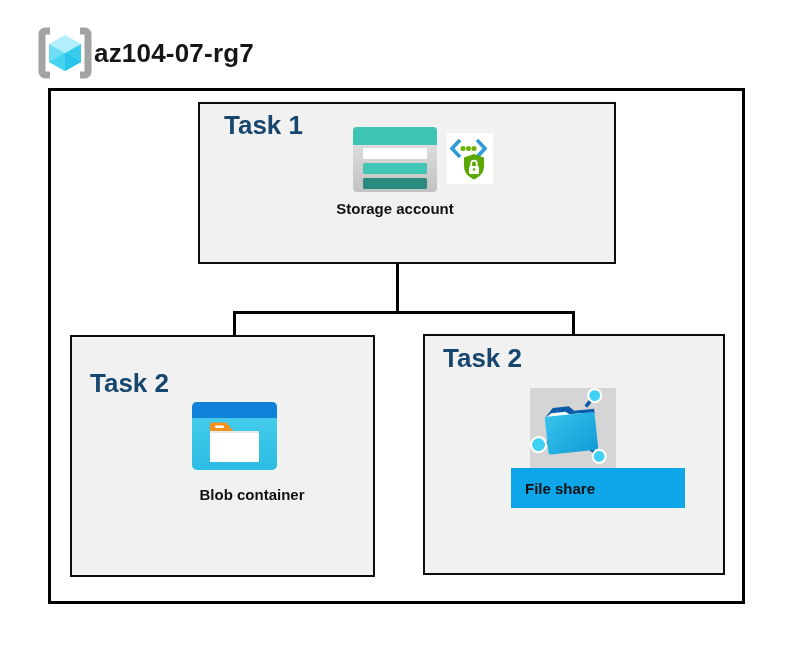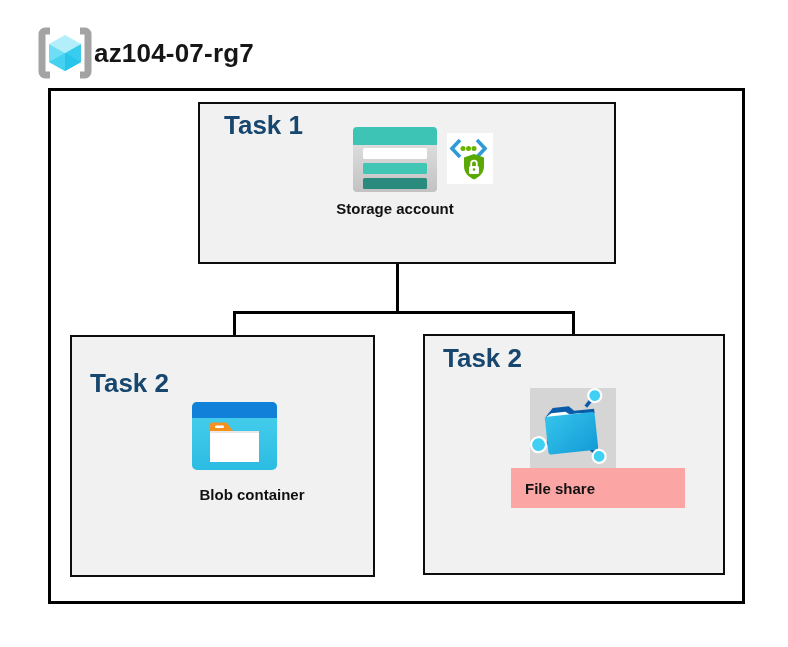--- a/index.html
+++ b/index.html
@@ -26,21 +26,21 @@
   .task-label{font-size:26px;font-weight:bold;color:#17466e;}
   #task1-label{left:224px;top:110px;}
   #task2-label{left:90px;top:340px;margin-top:28px;}
   #task3-label{left:443px;top:343px;}
 
   .item-label{font-size:15px;font-weight:bold;color:#111;text-align:center;}
   #storage-label{left:245px;top:200px;width:300px;}
   #blob-label{left:102px;top:486px;width:300px;}
 
   
-  #fileshare-label-box{left:511px;top:468px;width:174px;height:40px;background:#fca5a5;display:flex;align-items:center;}
+  #fileshare-label-box{left:511px;top:468px;width:174px;height:40px;background:#0ea5e9;display:flex;align-items:center;}
   #fileshare-label-box .item-label{text-align:left;padding-left:14px;}
 
   
   #rg-icon{width:58px;height:56px;}
   #storage-icon{left:353px;top:127px;}
   #secure-icon{left:447px;top:133px;}
   #blob-icon{left:192px;top:402px;}
   #fileshare-backdrop{left:530px;top:388px;width:86px;height:80px;background:#d5d5d5;}
   #fileshare-icon{left:530px;top:388px;}
 

